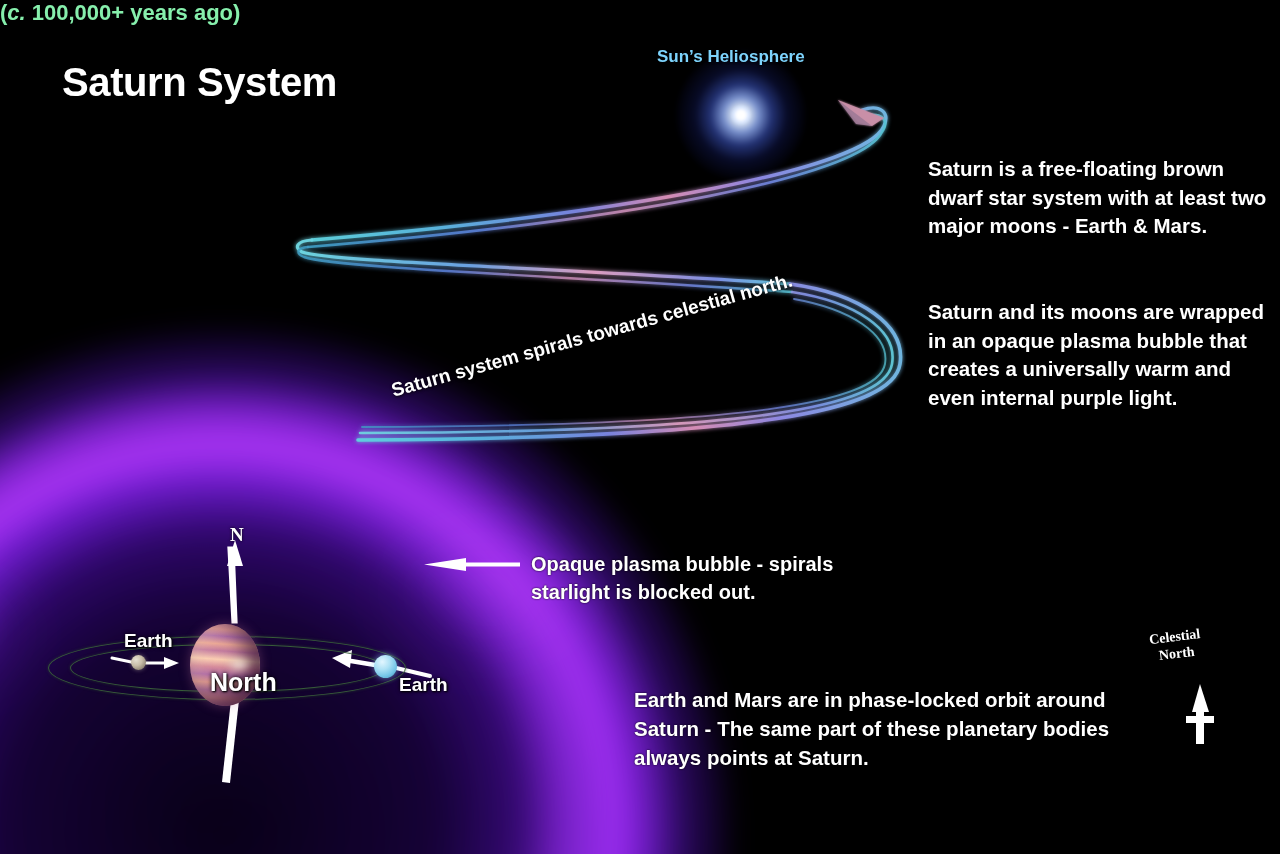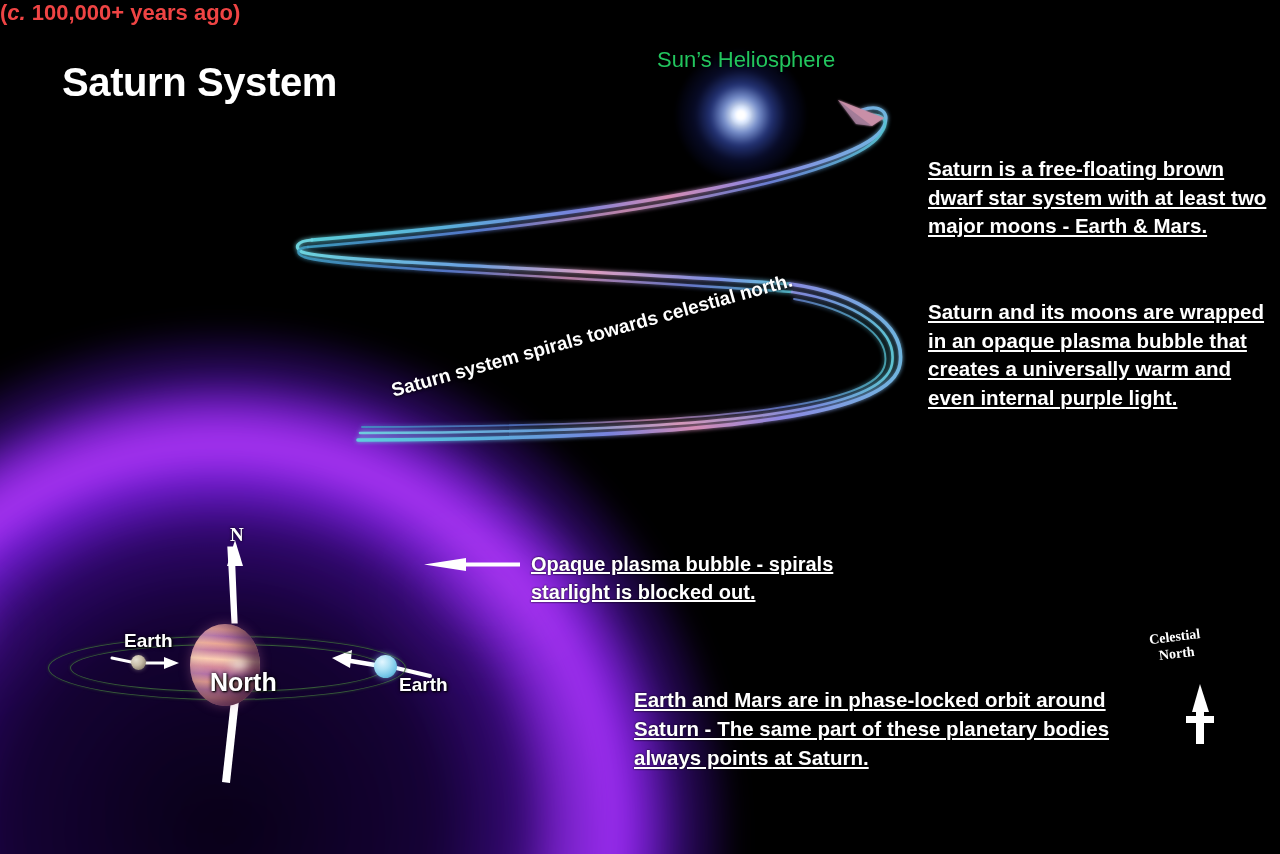--- a/index.html
+++ b/index.html
@@ -50,34 +50,34 @@
       rgba(8,10,60,.1) 70%,
       rgba(0,0,0,0) 100%);
     filter:blur(2px);}
   .helio-core{position:absolute;left:732px;top:106px;width:18px;height:18px;border-radius:50%;
     background:radial-gradient(circle,#fff 0%,#ffffff 38%,#cfe0ff 62%,rgba(120,160,255,0) 100%);
     filter:blur(1.5px);}
 
   
   .ttl{position:absolute;color:#fff;font-weight:bold;letter-spacing:-0.4px;}
   #title{left:62px;top:58px;font-size:40px;line-height:49px;text-shadow:0 0 3px #000;}
-  #subtitle{left:78px;top:167px;font-size:22px;font-weight:bold;color:#ef4444;}
+  #subtitle{left:78px;top:167px;font-size:22px;font-weight:bold;color:#86efac;}
   #subtitle i{font-style:italic;}
 
   .para{position:absolute;color:#fff;font-weight:bold;font-size:20.5px;line-height:28.5px;
-        text-shadow:0 0 2px #000;text-decoration:underline;}
+        text-shadow:0 0 2px #000;}
   #p1{left:928px;top:155px;width:340px;}
   #p2{left:928px;top:298px;width:346px;}
   #p4{left:586px;top:685px;width:500px;font-size:20.5px;line-height:29px;margin-left:48px;}
   #p3{left:531px;top:550px;width:350px;font-size:20px;line-height:28px;}
 
   .spiral-label{position:absolute;left:392px;top:380px;color:#fff;font-weight:bold;font-size:19px;
     transform:rotate(-15.5deg);transform-origin:0 50%;white-space:nowrap;
     text-shadow:0 1px 3px rgba(0,0,0,.9);}
-  #helio-label{position:absolute;left:657px;top:47px;color:#22c55e;font-weight:normal;font-size:22px;
+  #helio-label{position:absolute;left:657px;top:47px;color:#7dd3fc;font-weight:bold;font-size:17px;
     text-shadow:0 0 3px #000;white-space:nowrap;}
 
   
   .plabel{position:absolute;color:#fff;font-weight:bold;font-size:19px;text-shadow:0 0 4px #000,1px 1px 2px #000;white-space:nowrap;}
   #lbl-mars{left:124px;top:630px;}
   #lbl-earth{left:399px;top:674px;}
   #lbl-saturn{left:210px;top:668px;font-size:25px;}
   #lbl-n{left:230px;top:524px;font-family:"Liberation Serif",serif;font-size:19px;font-weight:bold;
          text-shadow:0 0 3px #000;}
   #lbl-cn{position:absolute;left:1150px;top:628px;color:#fff;font-family:"Liberation Serif",serif;

